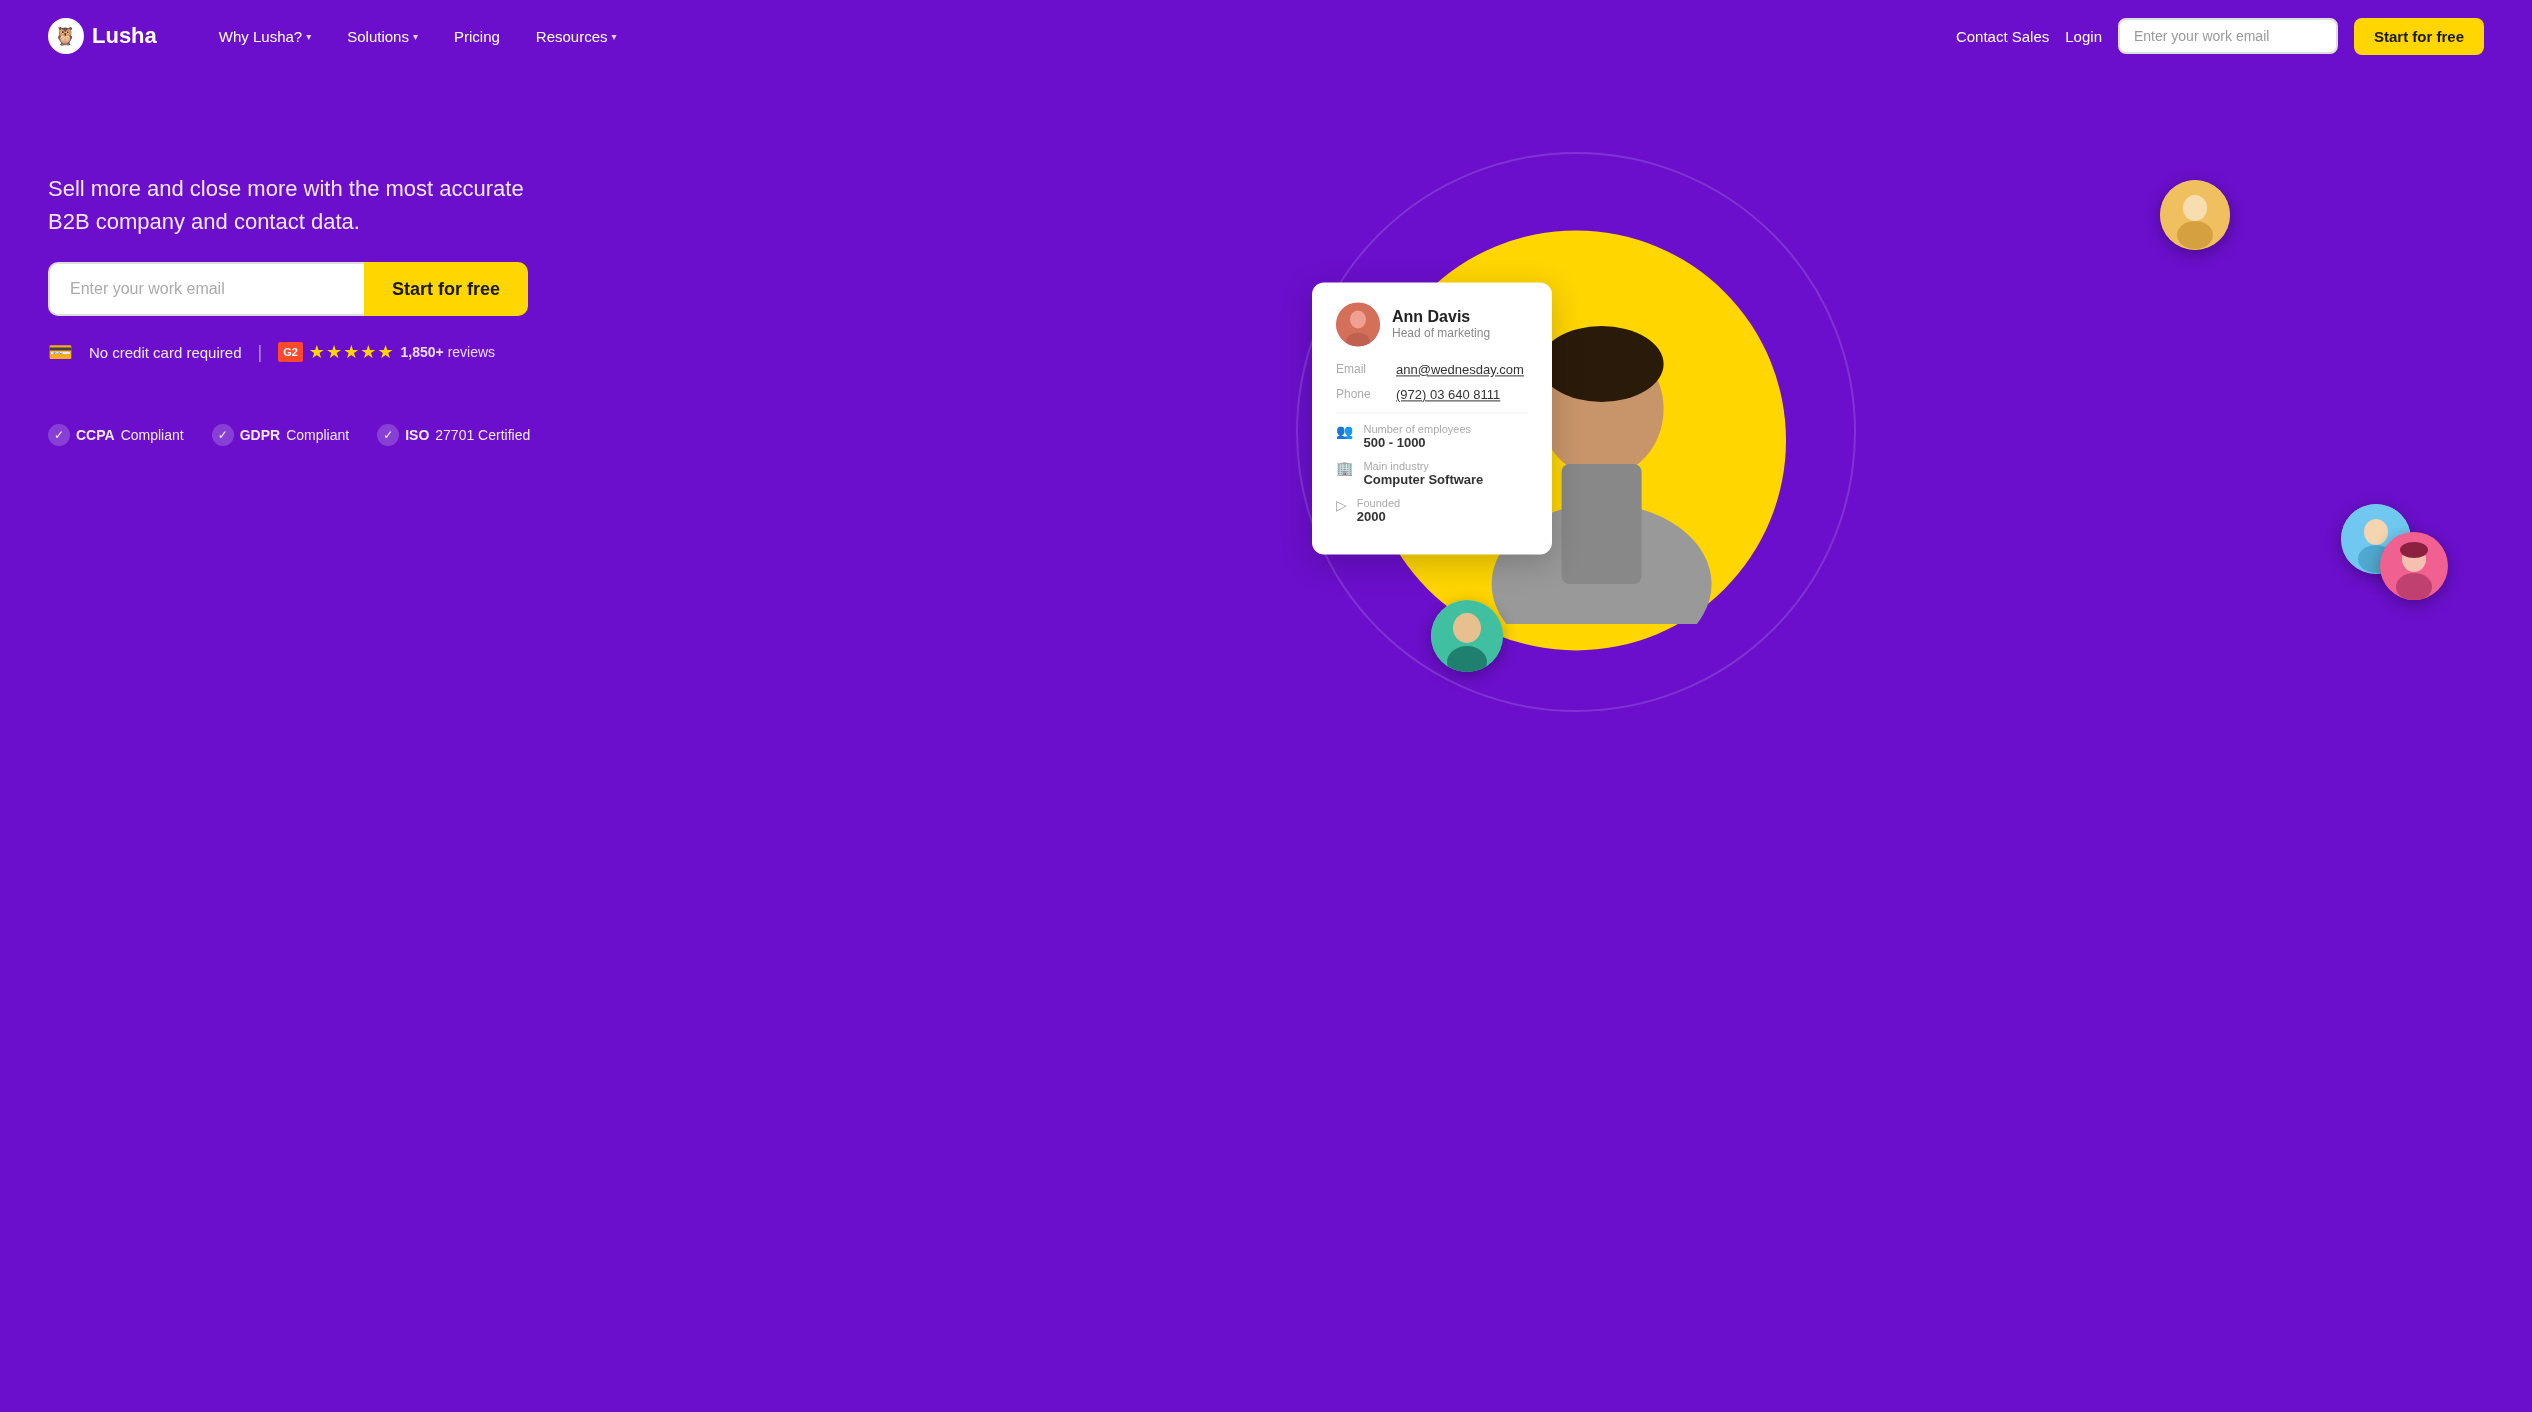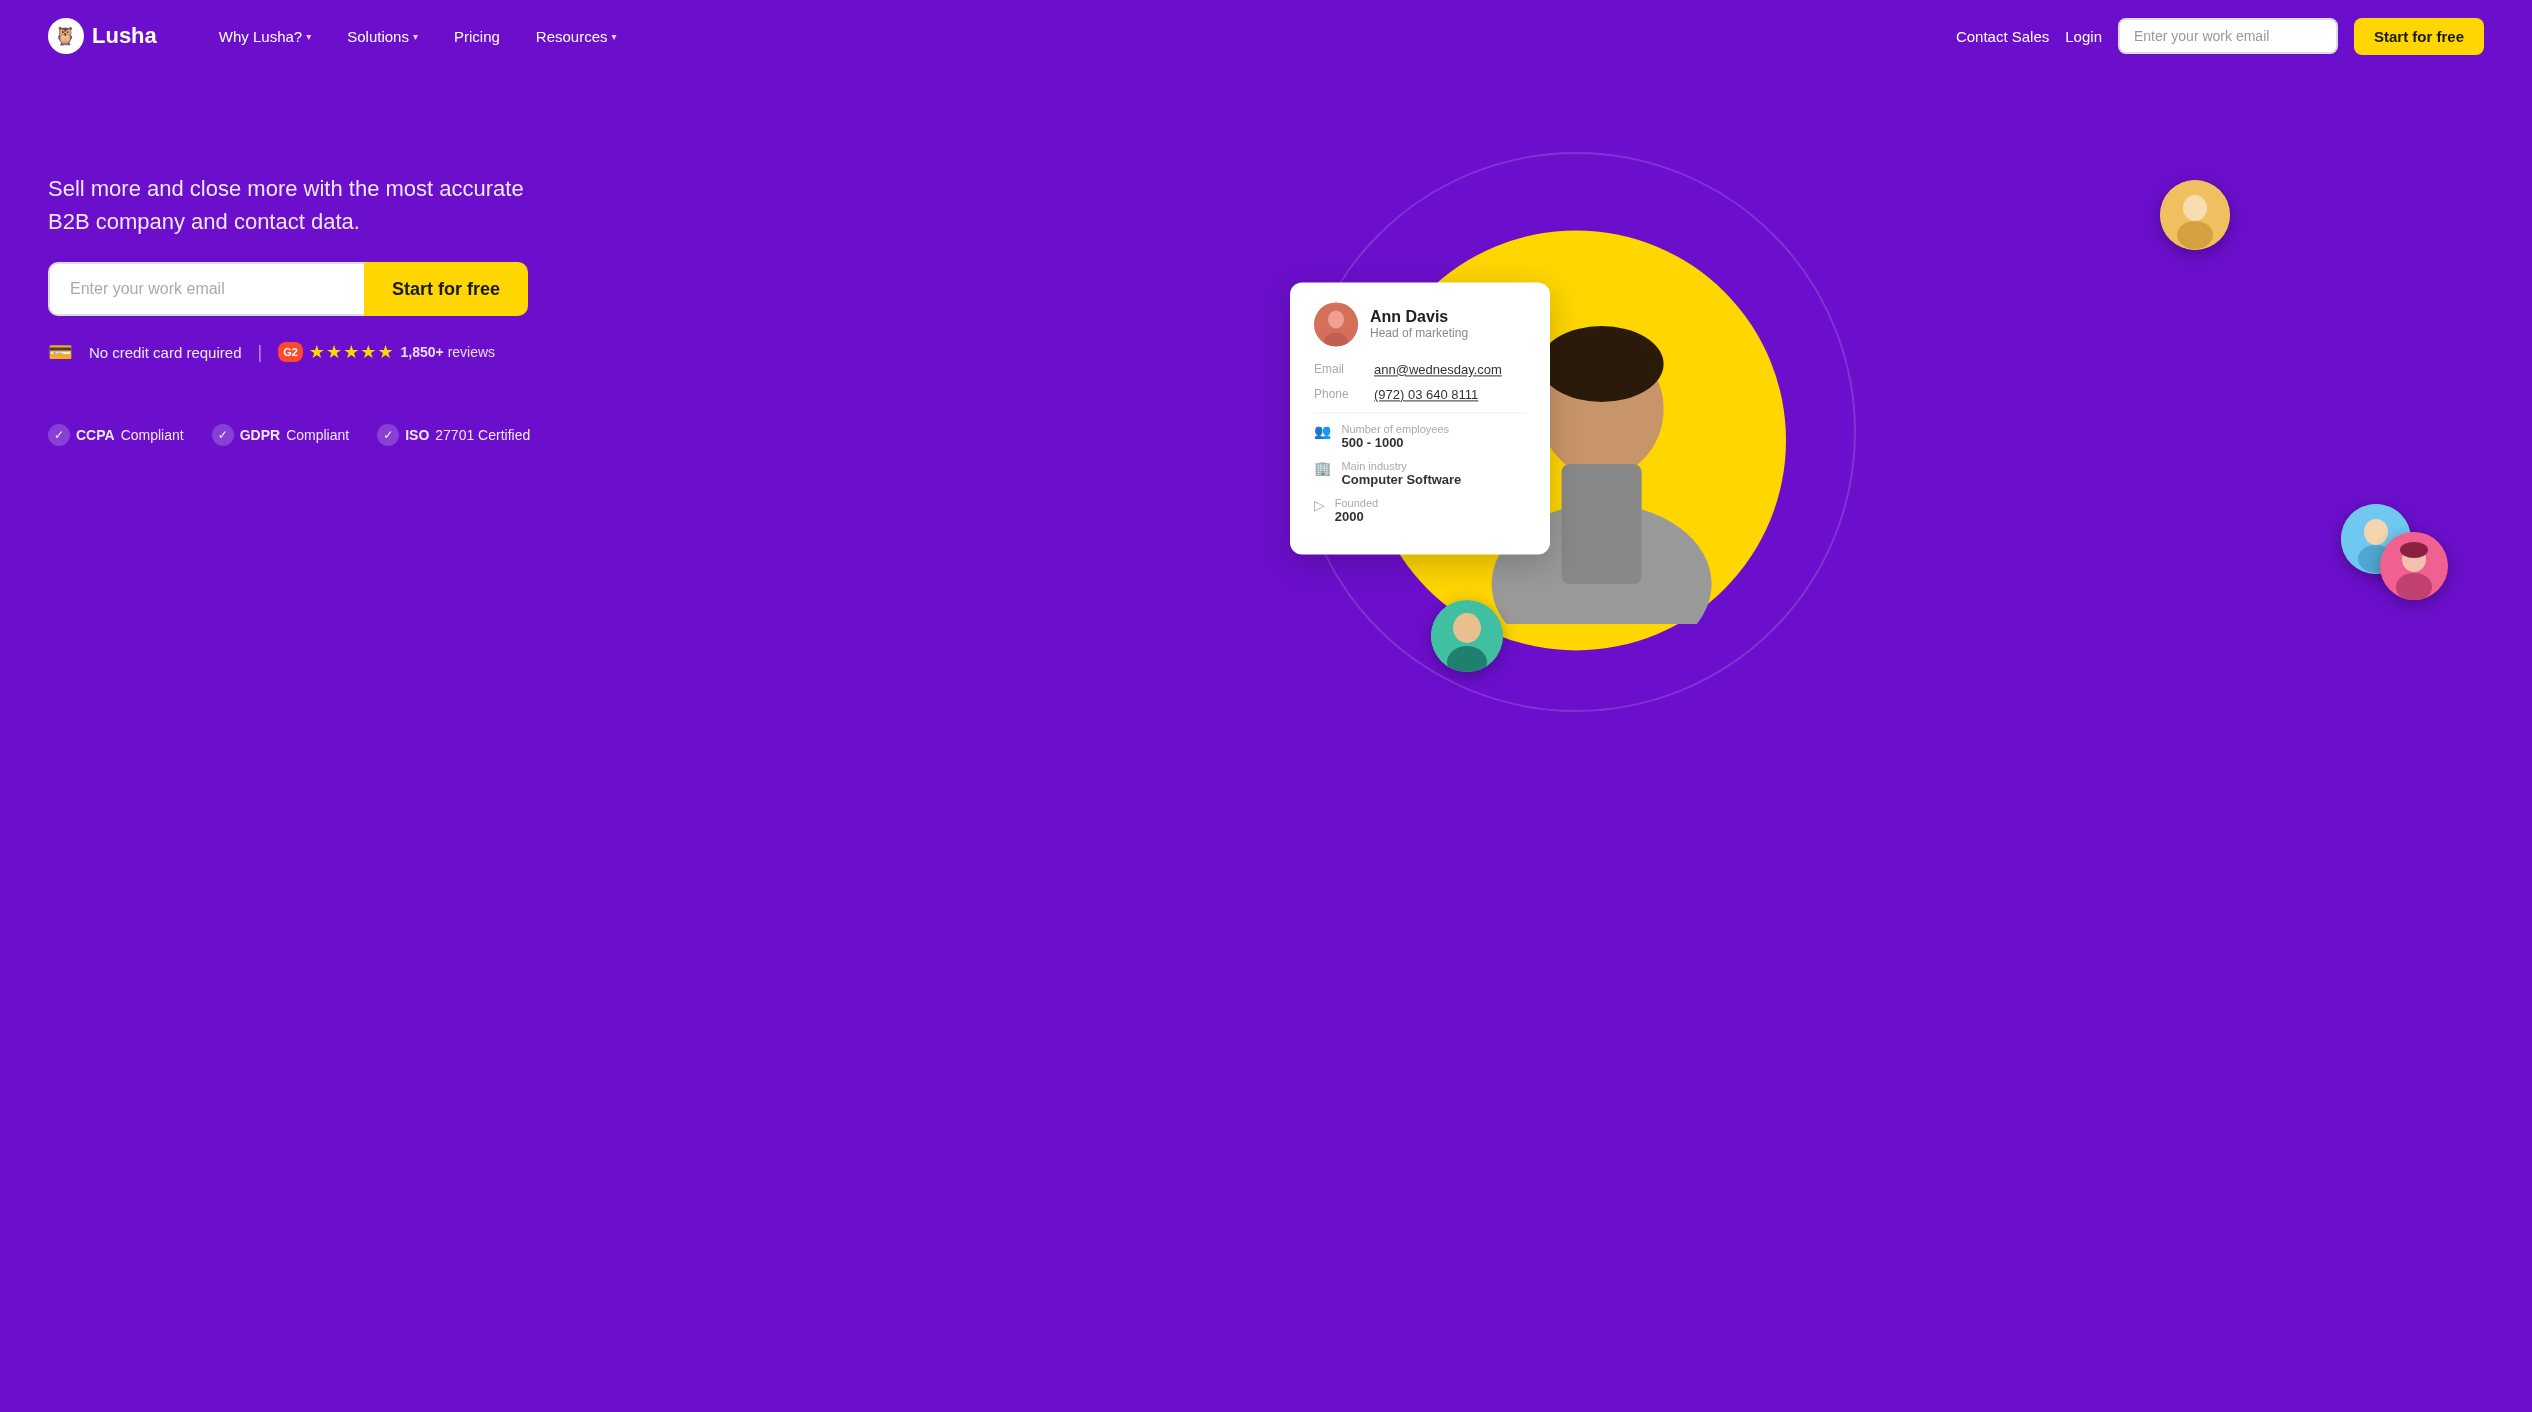--- a/index.html
+++ b/index.html
@@ -182,21 +182,21 @@
       display: flex;
       align-items: center;
       gap: 6px;
     }
     .g2-logo {
       background: #FF492C;
       color: white;
       font-size: 11px;
       font-weight: 800;
       padding: 4px 5px;
-      border-radius: 8px;
+      border-radius: 2px;
     }
     .stars { color: #FFD600; font-size: 18px; letter-spacing: 1px; }
     .reviews-count { font-size: 14px; color: rgba(255,255,255,0.85); }
     .hero-badges {
       display: flex;
       gap: 28px;
       align-items: center;
     }
     .badge-item {
       display: flex;
@@ -247,21 +247,21 @@
       transform: translate(-50%, -48%);
       z-index: 1;
     }
 
     
     .profile-card {
       position: absolute;
       background: white;
       border-radius: 12px;
       padding: 20px 24px;
-      width: 260px;
+      width: 240px;
       z-index: 5;
       top: 50%;
       left: 50%;
       transform: translate(-110%, -55%);
       box-shadow: 0 8px 32px rgba(0,0,0,0.2);
       color: #333;
     }
     .card-header {
       display: flex;
       align-items: center;

